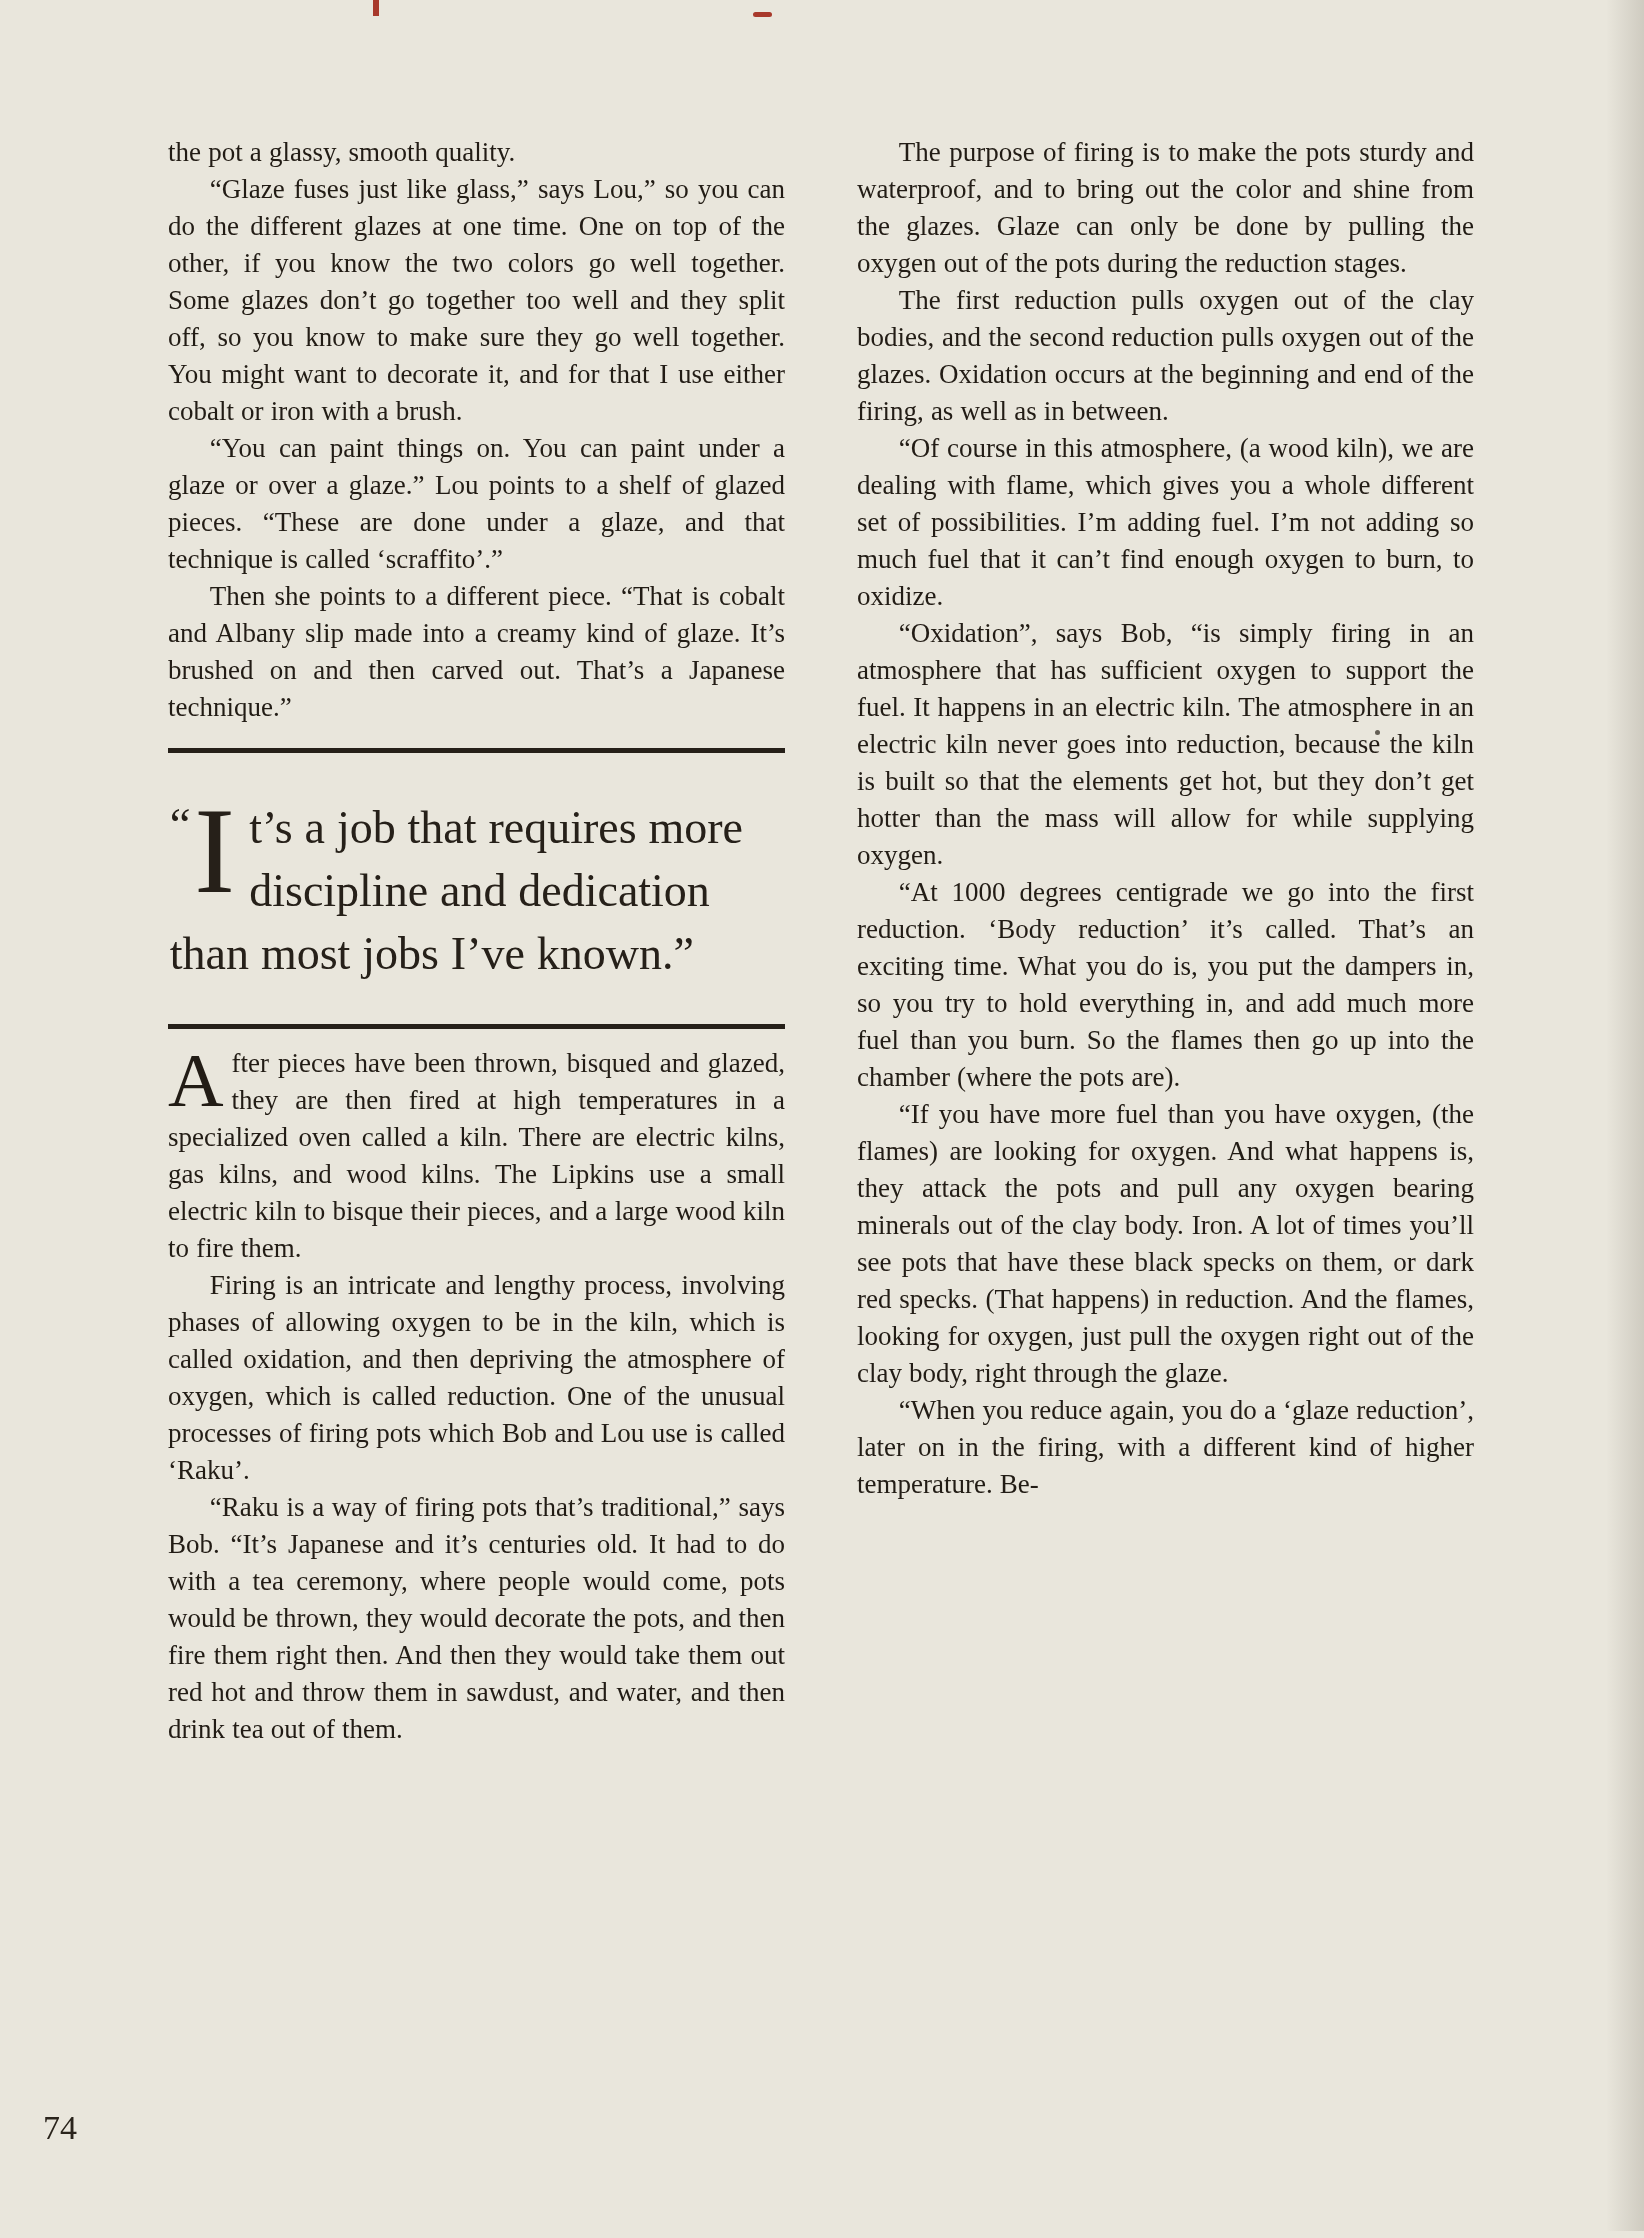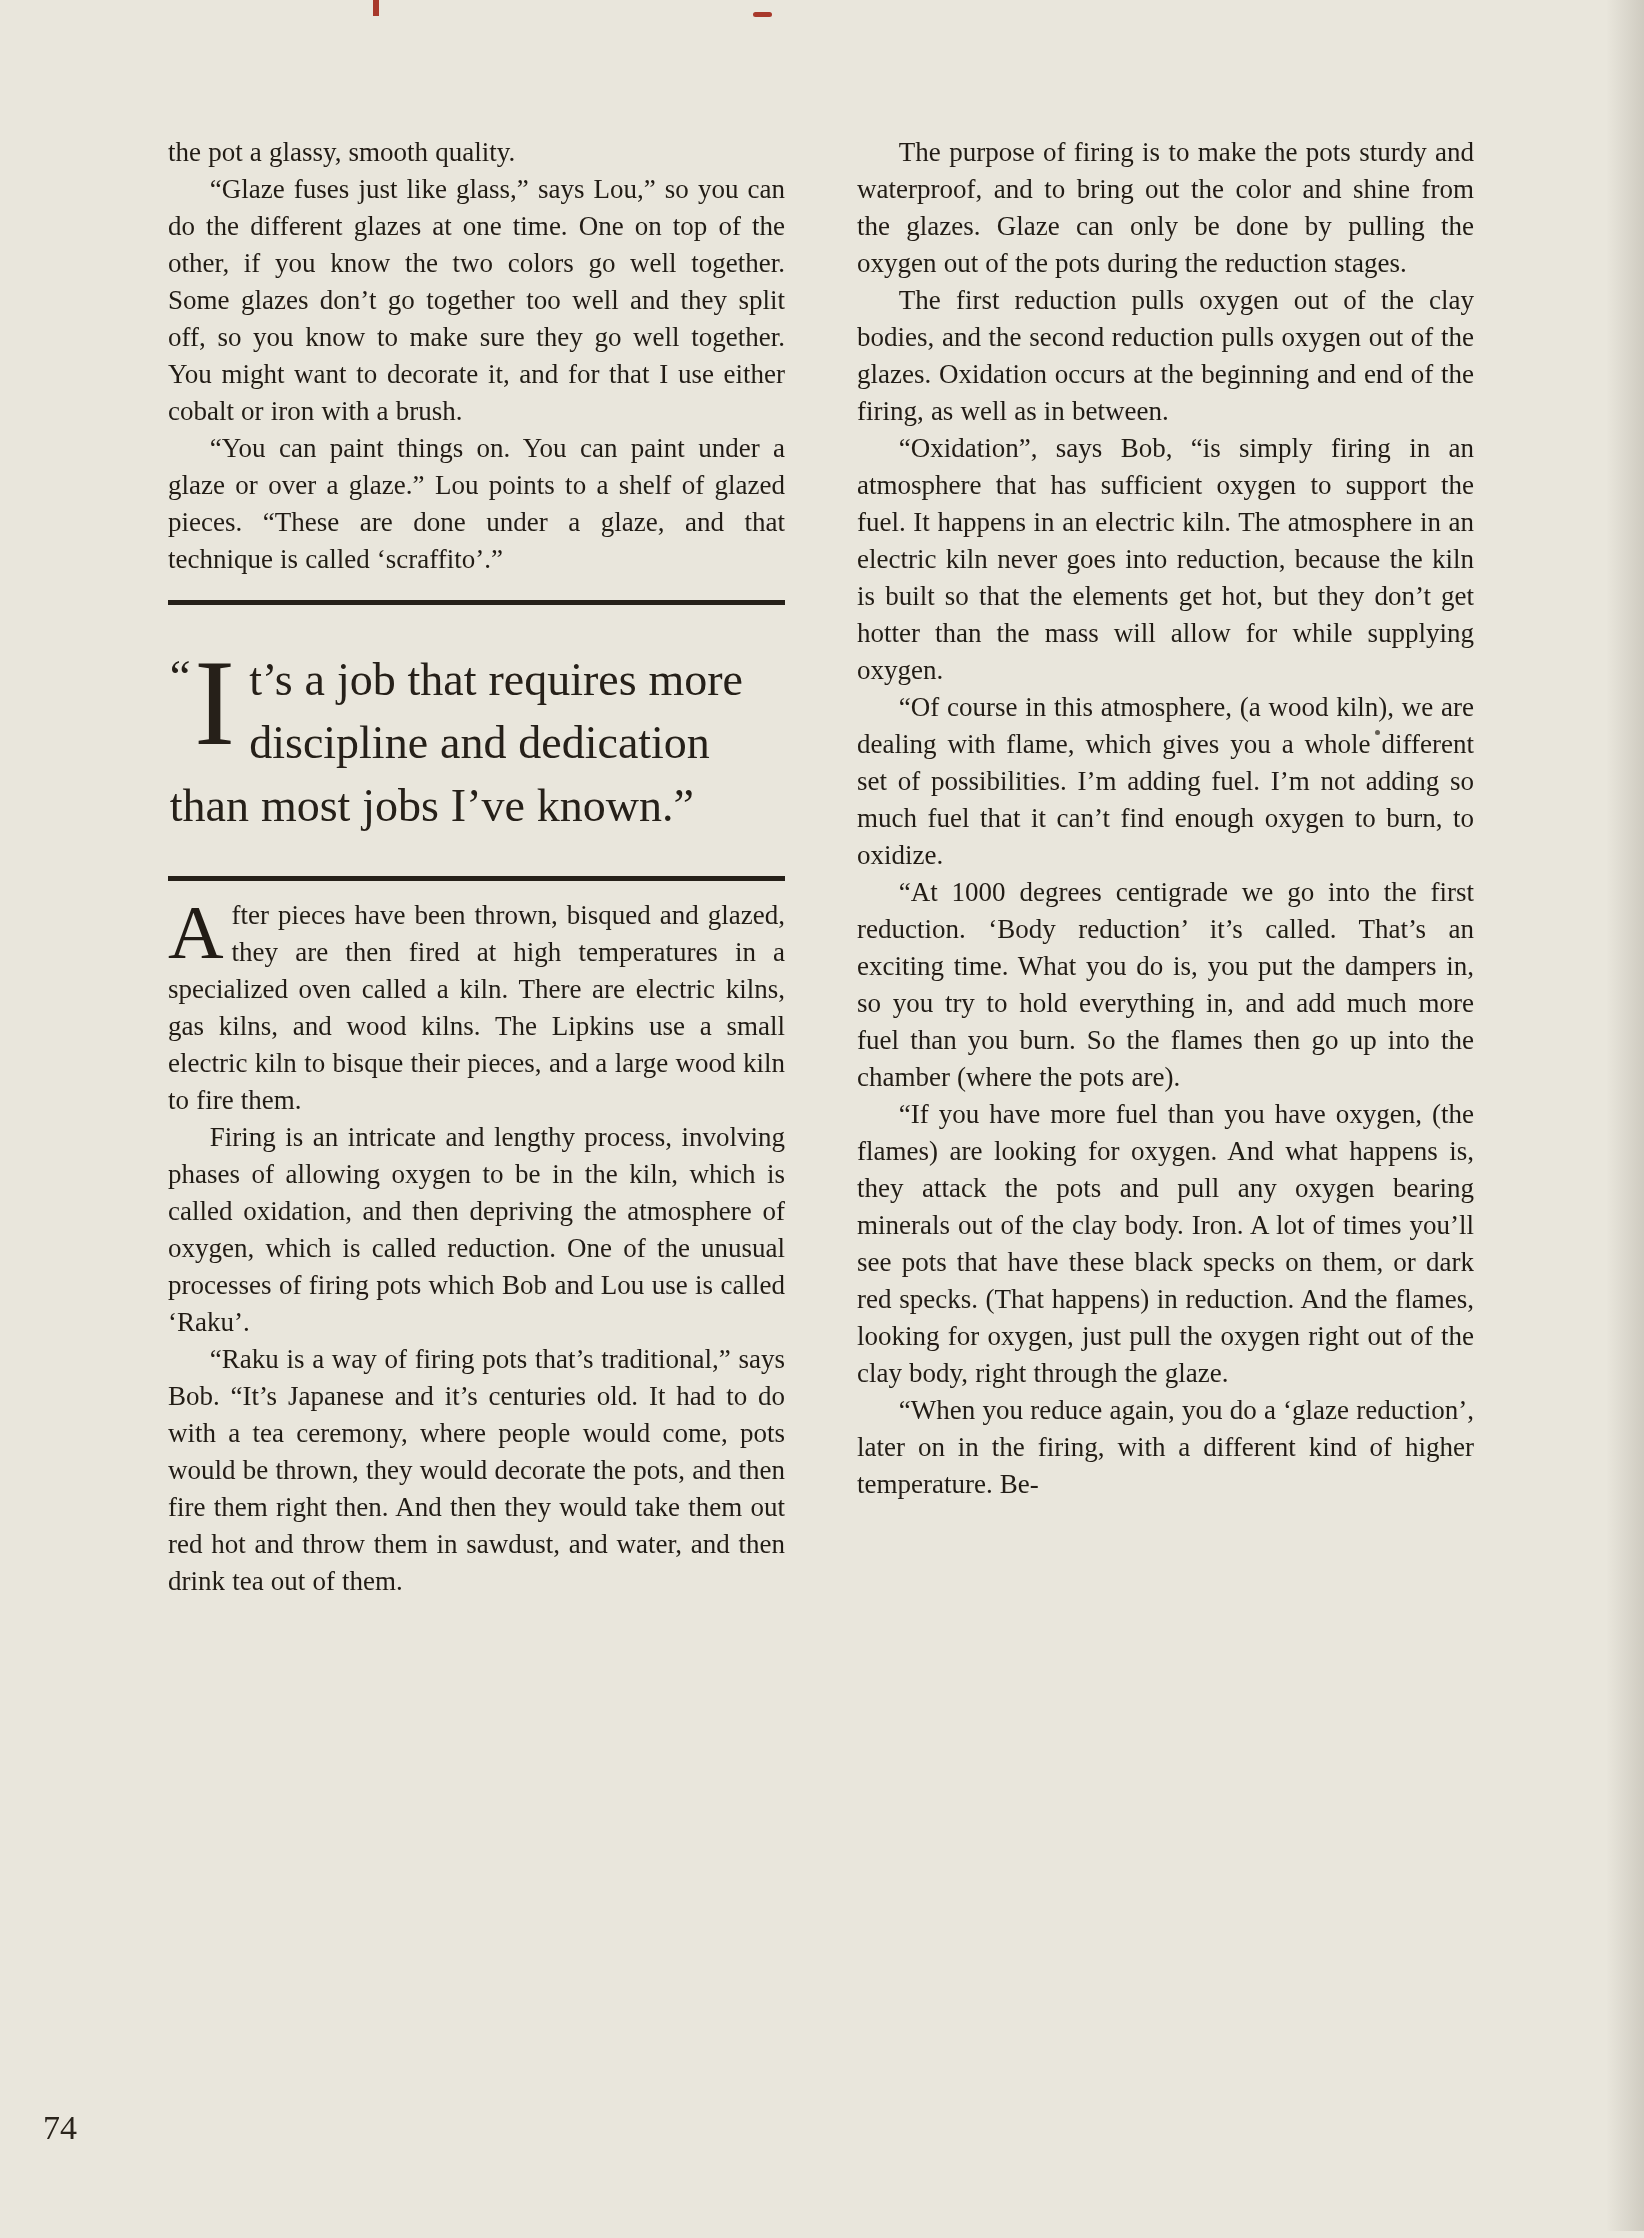--- a/index.html
+++ b/index.html
@@ -131,20 +131,21 @@
   <div class="artifact-1"></div>
   <div class="artifact-2"></div>
   <div class="speck"></div>
 
   <div class="columns">
 
     <div class="col">
       <p class="noindent">the pot a glassy, smooth quality.</p>
       <p>“Glaze fuses just like glass,” says Lou,” so you can do the different glazes at one time. One on top of the other, if you know the two colors go well together. Some glazes don’t go together too well and they split off, so you know to make sure they go well together. You might want to decorate it, and for that I use either cobalt or iron with a brush.</p>
       <p>“You can paint things on. You can paint under a glaze or over a glaze.” Lou points to a shelf of glazed pieces. “These are done under a glaze, and that technique is called ‘scraffito’.”</p>
+      <p>Then she points to a different piece. “That is cobalt and Albany slip made into a creamy kind of glaze. It’s brushed on and then carved out. That’s a Japanese technique.”</p>
 
       <div class="pq-rule top"></div>
 
       <div class="pullquote">
         <span class="pq-lead">
             <span class="pq-open">“</span>
             <span class="pq-I">I</span>
           </span><span class="pq-text">t’s a job that requires more discipline and dedication than most jobs I’ve known.”</span>
       </div>
 
@@ -152,22 +153,22 @@
 
       <p class="noindent"><span class="dropcap">A</span><span>fter pieces have been thrown, bisqued and glazed, they are then fired at high temperatures in a specialized oven called a kiln. There are electric kilns, gas kilns, and wood kilns. The Lipkins use a small electric kiln to bisque their pieces, and a large wood kiln to fire them.</span></p>
 
       <p>Firing is an intricate and lengthy process, involving phases of allowing oxygen to be in the kiln, which is called oxidation, and then depriving the atmosphere of oxygen, which is called reduction. One of the unusual processes of firing pots which Bob and Lou use is called ‘Raku’.</p>
       <p>“Raku is a way of firing pots that’s traditional,” says Bob. “It’s Japanese and it’s centuries old. It had to do with a tea ceremony, where people would come, pots would be thrown, they would decorate the pots, and then fire them right then. And then they would take them out red hot and throw them in sawdust, and water, and then drink tea out of them.</p>
     </div>
 
     <div class="col">
       <p>The purpose of firing is to make the pots sturdy and waterproof, and to bring out the color and shine from the glazes. Glaze can only be done by pulling the oxygen out of the pots during the reduction stages.</p>
       <p>The first reduction pulls oxygen out of the clay bodies, and the second reduction pulls oxygen out of the glazes. Oxidation occurs at the beginning and end of the firing, as well as in between.</p>
+      <p>“Of course in this atmosphere, (a wood kiln), we are dealing with flame, which gives you a whole different set of possibilities. I’m adding fuel. I’m not adding so much fuel that it can’t find enough oxygen to burn, to oxidize.</p>
       <p>“Oxidation”, says Bob, “is simply firing in an atmosphere that has sufficient oxygen to support the fuel. It happens in an electric kiln. The atmosphere in an electric kiln never goes into reduction, because the kiln is built so that the elements get hot, but they don’t get hotter than the mass will allow for while supplying oxygen.</p>
-      <p>“Of course in this atmosphere, (a wood kiln), we are dealing with flame, which gives you a whole different set of possibilities. I’m adding fuel. I’m not adding so much fuel that it can’t find enough oxygen to burn, to oxidize.</p>
       <p>“At 1000 degrees centigrade we go into the first reduction. ‘Body reduction’ it’s called. That’s an exciting time. What you do is, you put the dampers in, so you try to hold everything in, and add much more fuel than you burn. So the flames then go up into the chamber (where the pots are).</p>
       <p>“If you have more fuel than you have oxygen, (the flames) are looking for oxygen. And what happens is, they attack the pots and pull any oxygen bearing minerals out of the clay body. Iron. A lot of times you’ll see pots that have these black specks on them, or dark red specks. (That happens) in reduction. And the flames, looking for oxygen, just pull the oxygen right out of the clay body, right through the glaze.</p>
       <p>“When you reduce again, you do a ‘glaze reduction’, later on in the firing, with a different kind of higher temperature. Be-</p>
     </div>
 
   </div>
 
   <div class="page-number">74</div>
 
   <div class="edge-shade"></div>

